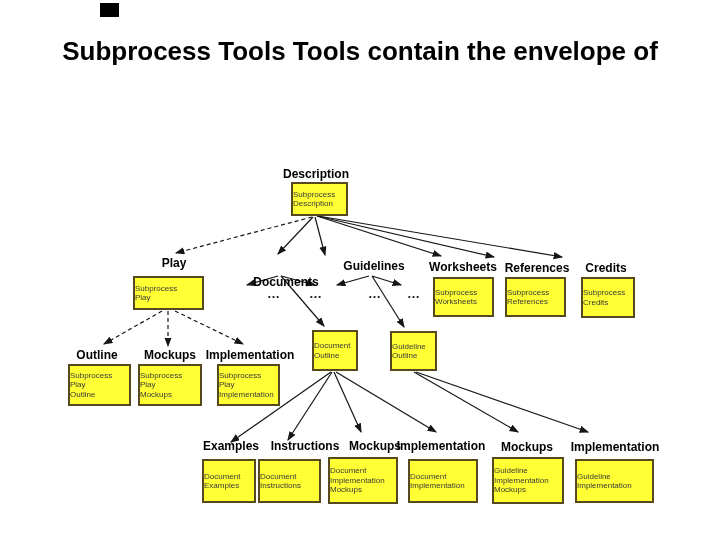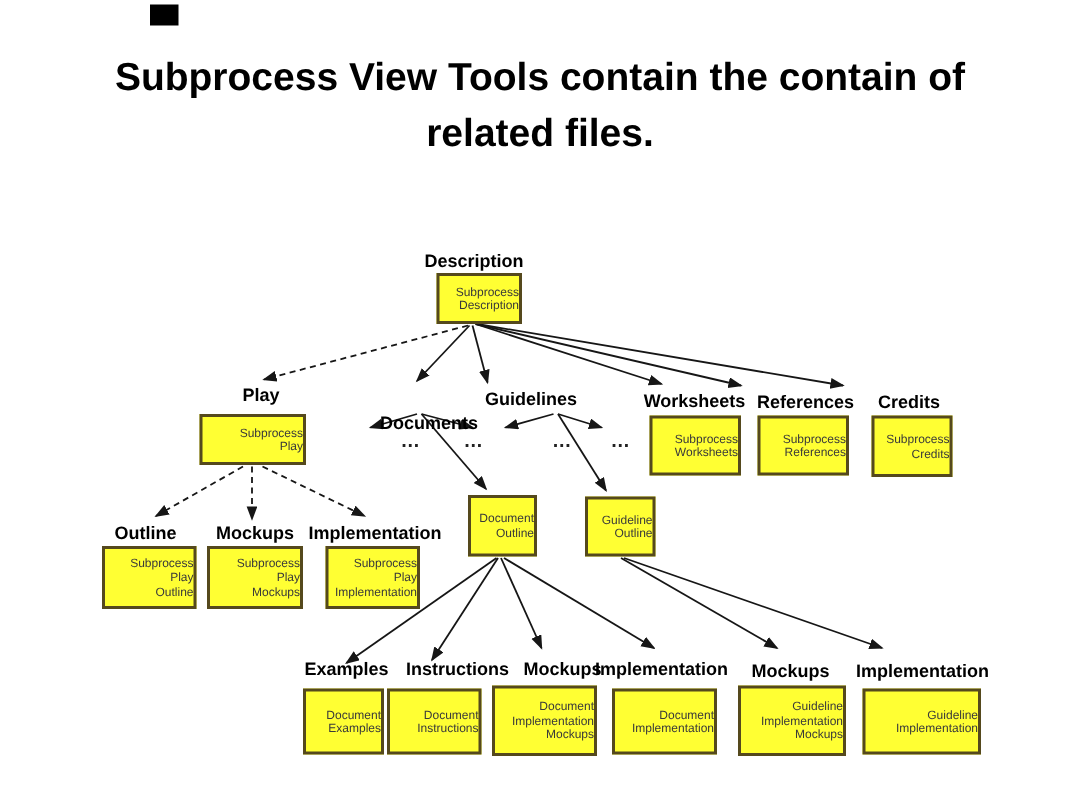--- a/index.html
+++ b/index.html
@@ -17,34 +17,33 @@
     position:absolute; transform:translateX(-50%);
     font-weight:bold; font-size:12px; line-height:12px; color:#000; white-space:nowrap;
   }
   .dots {
     position:absolute; transform:translateX(-50%);
     font-weight:bold; font-size:13px; line-height:10px; color:#222; letter-spacing:1px;
   }
   .dbox {
     position:absolute; box-sizing:border-box;
     background:#ffff33; border:2px solid #55491d;
-    display:flex; flex-direction:column; align-items:flex-end; justify-content:center;
+    display:flex; flex-direction:column; align-items:flex-start; justify-content:center;
     text-align:center; font-size:8px; line-height:9.5px; color:#3a3a3a;
   }
 </style>
 </head>
 <body>
 
 <div class="slide">
 
   <div class="corner-mark"></div>
 
   <div class="title">
-    <div>Subprocess View Tools contain the contain of</div>
-    <div>related files.</div>
+    <div>Subprocess Tools Tools contain the envelope of</div>
   </div>
 
   <svg class="arrows" width="720" height="540">
     <defs>
       <marker id="ah" markerWidth="9" markerHeight="8" refX="7" refY="3" orient="auto">
         <path d="M0,0 L8,3 L0,6 z" fill="#161616"></path>
       </marker>
     </defs>
     <g stroke="#161616" stroke-width="1.2" fill="none">
       <line x1="312" y1="217" x2="176" y2="253" stroke-dasharray="4 3" marker-end="url(#ah)"></line>
@@ -77,21 +76,21 @@
   </svg>
 
   <div class="dlabel" style="left:316px;top:168px">Description</div>
   <div class="dbox" style="left:291px;top:182px;width:57px;height:34px">
     <span>Subprocess</span>
     <span>Description</span>
   </div>
 
   <div class="dlabel" style="left:174px;top:257px">Play</div>
   <div class="dlabel" style="left:286px;top:276px">Documents</div>
-  <div class="dlabel" style="left:354px;top:260px">Guidelines</div>
+  <div class="dlabel" style="left:374px;top:260px">Guidelines</div>
   <div class="dlabel" style="left:463px;top:261px">Worksheets</div>
   <div class="dlabel" style="left:537px;top:262px">References</div>
   <div class="dlabel" style="left:606px;top:262px">Credits</div>
 
   <div class="dbox" style="left:133px;top:276px;width:71px;height:34px">
     <span>Subprocess</span>
     <span>Play</span>
   </div>
   <div class="dbox" style="left:433px;top:277px;width:61px;height:40px">
     <span>Subprocess</span>

